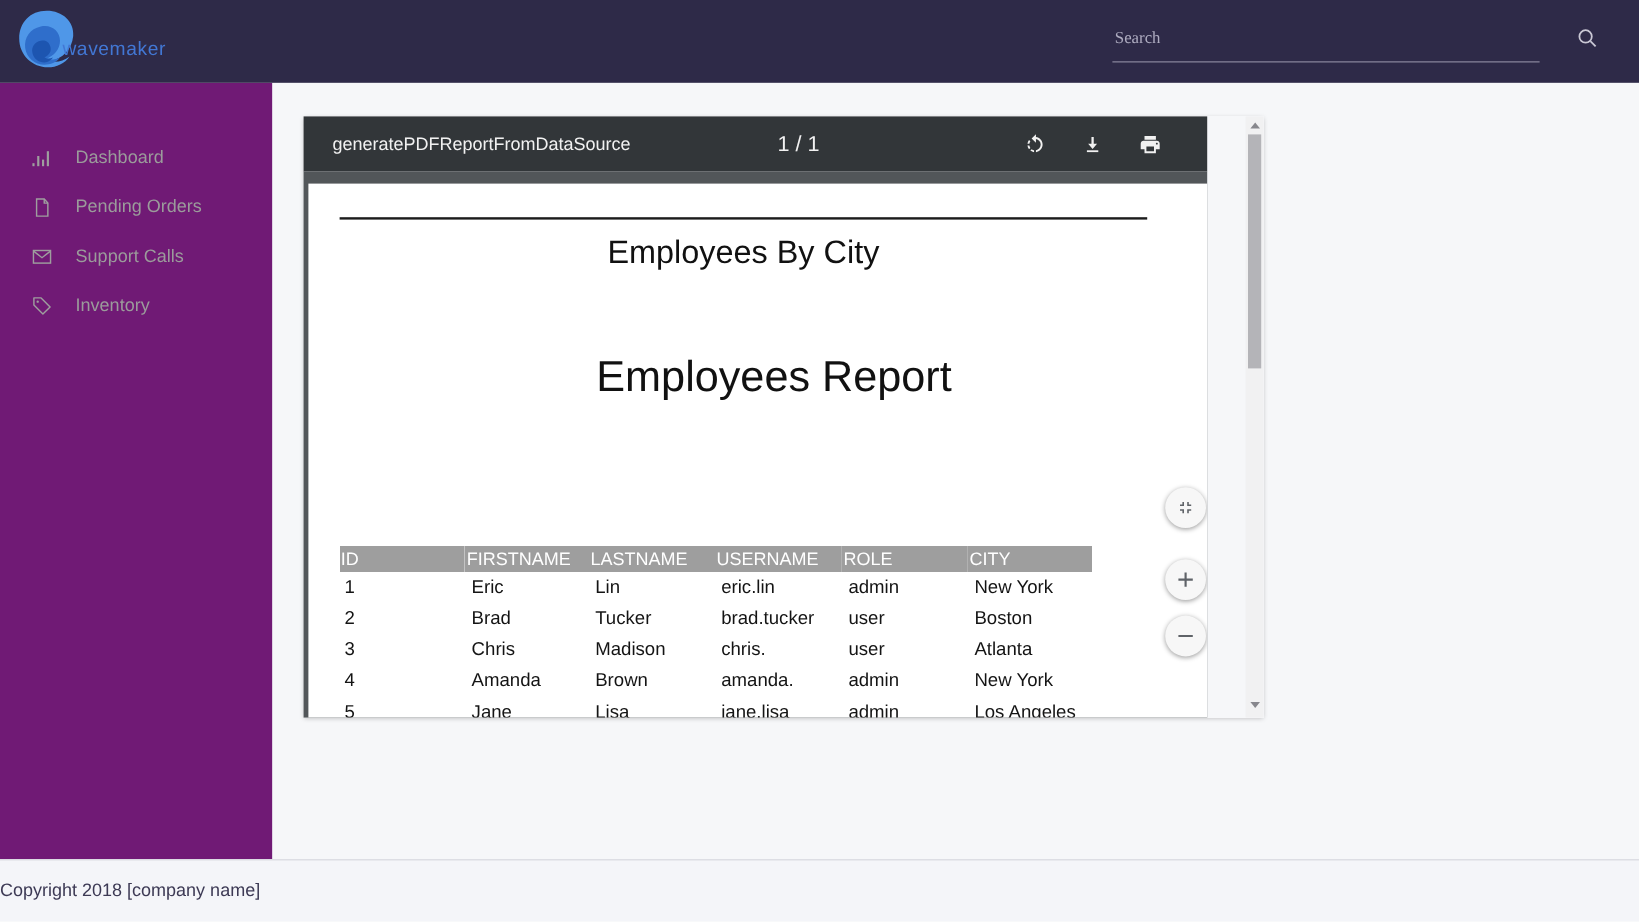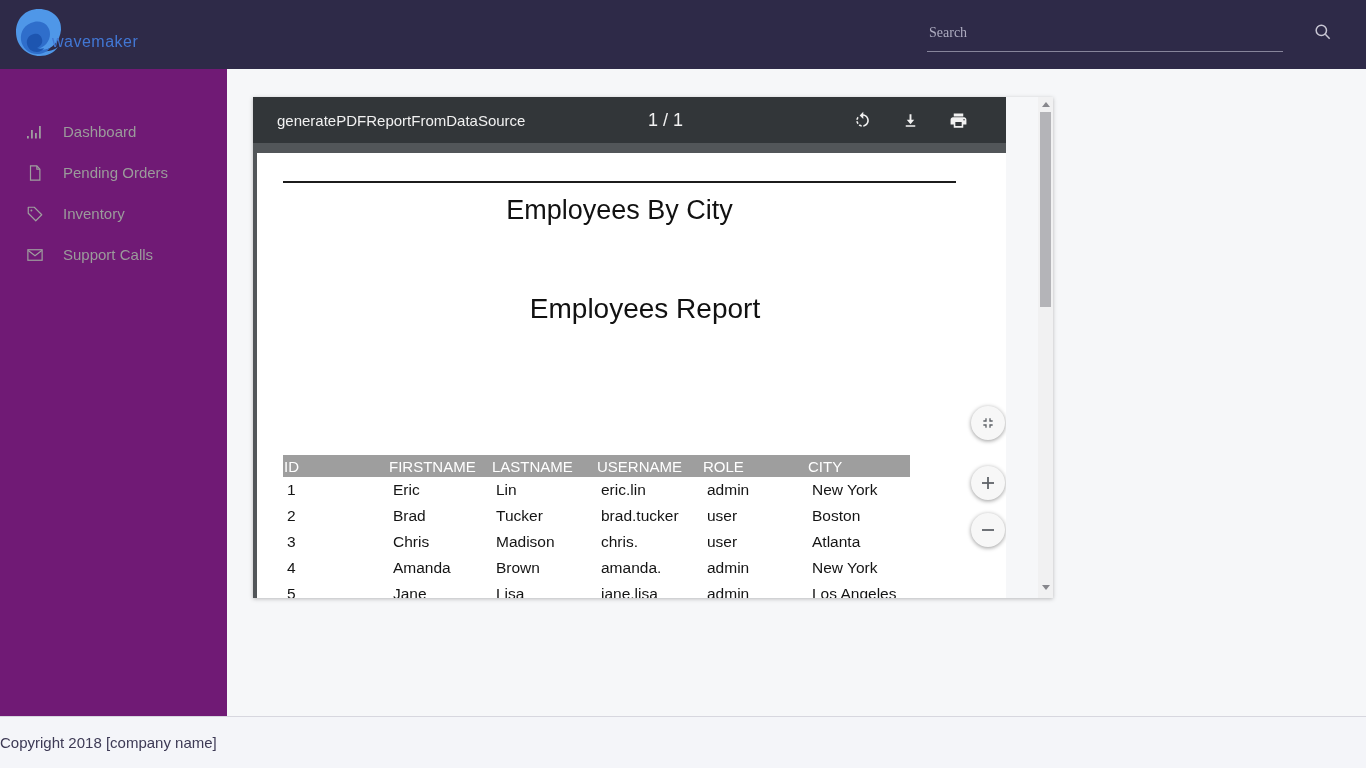--- a/index.html
+++ b/index.html
@@ -42,21 +42,21 @@
   .pdf-main{width:785px;height:501px;display:flex;flex-direction:column;}
   .pdf-toolbar{position:relative;height:46px;background:var(--toolbar_bg);flex:none;display:flex;align-items:center;}
   .pdf-title{margin-left:24px;font-size:15px;color:var(--toolbar_fg);}
   .pdf-pages{position:absolute;left:50%;transform:translateX(-50%);font-size:18px;color:var(--toolbar_fg);white-space:pre;margin-left:36px;}
   .pdf-actions{position:absolute;right:24px;top:0;height:46px;display:flex;}
   .tool-btn{width:48px;height:46px;background:transparent;border:none;display:flex;align-items:center;justify-content:center;cursor:pointer;}
   .pdf-viewport{position:relative;height:455px;background:var(--viewer_bg);overflow:hidden;}
   .pdf-page{position:absolute;left:4px;top:10px;width:776px;height:470px;background:#ffffff;}
   .doc-rule{position:absolute;left:26px;top:28px;width:673px;height:2px;background:#1c1c1c;}
   .doc-subtitle{position:absolute;left:26px;top:42px;width:673px;text-align:center;font-size:27px;color:#111;}
-  .doc-title{position:absolute;left:0;top:140px;width:776px;text-align:center;font-size:28px;color:#111;}
+  .doc-title{position:absolute;left:0;top:140px;width:776px;text-align:center;font-size:36px;color:#111;}
   .doc-table{position:absolute;left:26px;top:302px;width:627px;border-collapse:collapse;table-layout:fixed;}
   .doc-table col:nth-child(1){width:104px;}
   .doc-table col:nth-child(2){width:103px;}
   .doc-table col:nth-child(3){width:105px;}
   .doc-table col:nth-child(4){width:106px;}
   .doc-table col:nth-child(5){width:105px;}
   .doc-table col:nth-child(6){width:104px;}
   .doc-table th{background:var(--table_header_bg);color:#fff;font-weight:400;font-size:15px;text-align:left;height:22px;padding:0 0 0 2px;white-space:nowrap;overflow:hidden;}
   .doc-table th:first-child{padding-left:1px;}
   .doc-table td{color:#141414;font-size:15.5px;height:26px;padding:0 0 0 6px;vertical-align:middle;white-space:nowrap;overflow:hidden;}
@@ -116,31 +116,31 @@
     </div>
     <div class="nav-item">
       <svg class="nav-icon" width="18" height="18" viewBox="0 0 24 24">
         <path d="M6 2.5h8.5l4 4.5v14.5H6z" fill="none" stroke="#9e9e9e" stroke-width="1.6"></path>
         <path d="M14.5 2.5v4.5h4" fill="none" stroke="#9e9e9e" stroke-width="1.6"></path>
       </svg>
       <span class="nav-label">Pending Orders</span>
     </div>
     <div class="nav-item">
       <svg class="nav-icon" width="18" height="18" viewBox="0 0 24 24">
+        <rect x="2.5" y="5" width="19" height="14" fill="none" stroke="#9e9e9e" stroke-width="1.6"></rect>
+        <path d="M3 6l9 7 9-7" fill="none" stroke="#9e9e9e" stroke-width="1.6"></path>
+      </svg>
+      <span class="nav-label">Support Calls</span>
+    </div>
+    <div class="nav-item">
+      <svg class="nav-icon" width="18" height="18" viewBox="0 0 24 24">
         <path d="M3 3h8l10 10-8 8L3 11z" fill="none" stroke="#9e9e9e" stroke-width="1.6" stroke-linejoin="round"></path>
         <circle cx="7.2" cy="7.2" r="1.3" fill="#9e9e9e"></circle>
       </svg>
       <span class="nav-label">Inventory</span>
-    </div>
-    <div class="nav-item">
-      <svg class="nav-icon" width="18" height="18" viewBox="0 0 24 24">
-        <rect x="2.5" y="5" width="19" height="14" fill="none" stroke="#9e9e9e" stroke-width="1.6"></rect>
-        <path d="M3 6l9 7 9-7" fill="none" stroke="#9e9e9e" stroke-width="1.6"></path>
-      </svg>
-      <span class="nav-label">Support Calls</span>
     </div>
   </nav>
 
   <main class="content">
     <div class="pdf-widget">
       <div class="pdf-main">
 
         <div class="pdf-toolbar">
           <span class="pdf-title">generatePDFReportFromDataSource</span>
           <span class="pdf-pages"><span>1</span><span> / </span><span>1</span></span>

